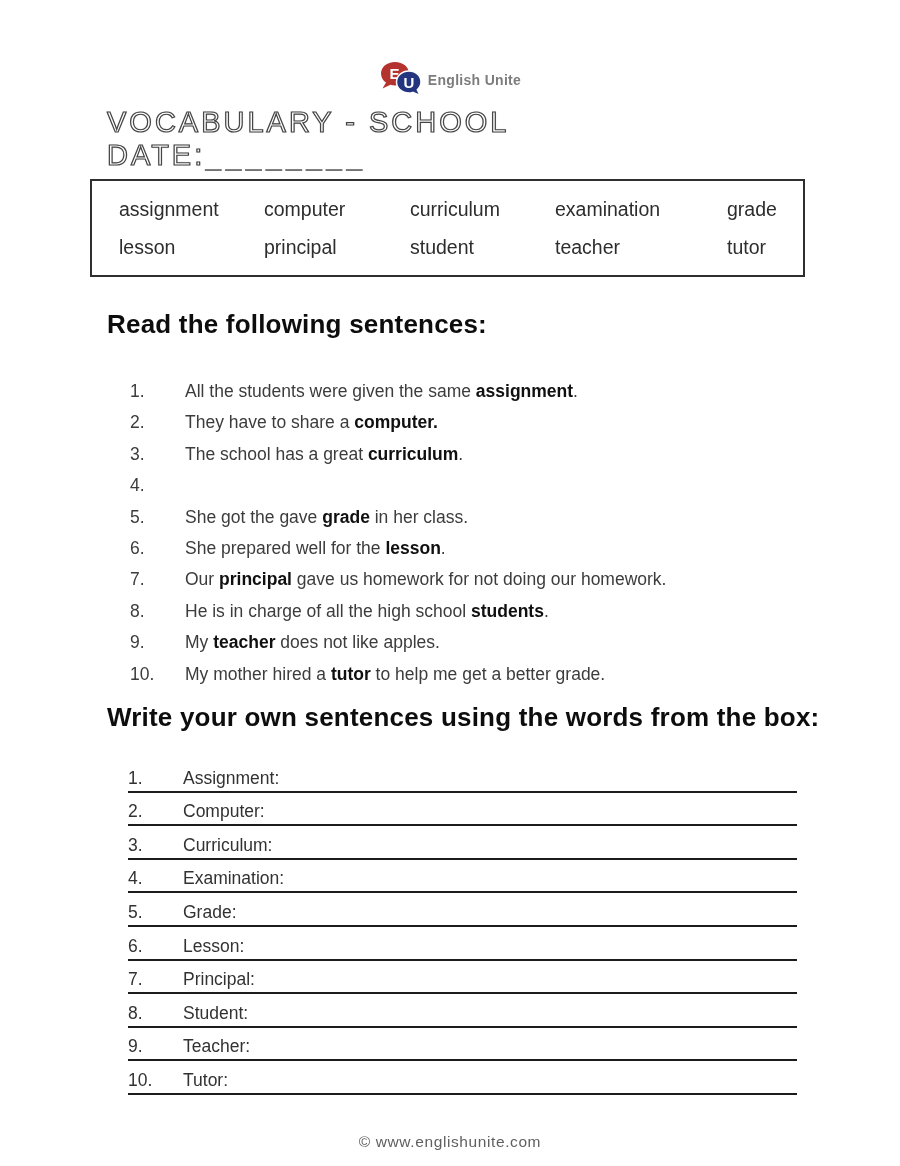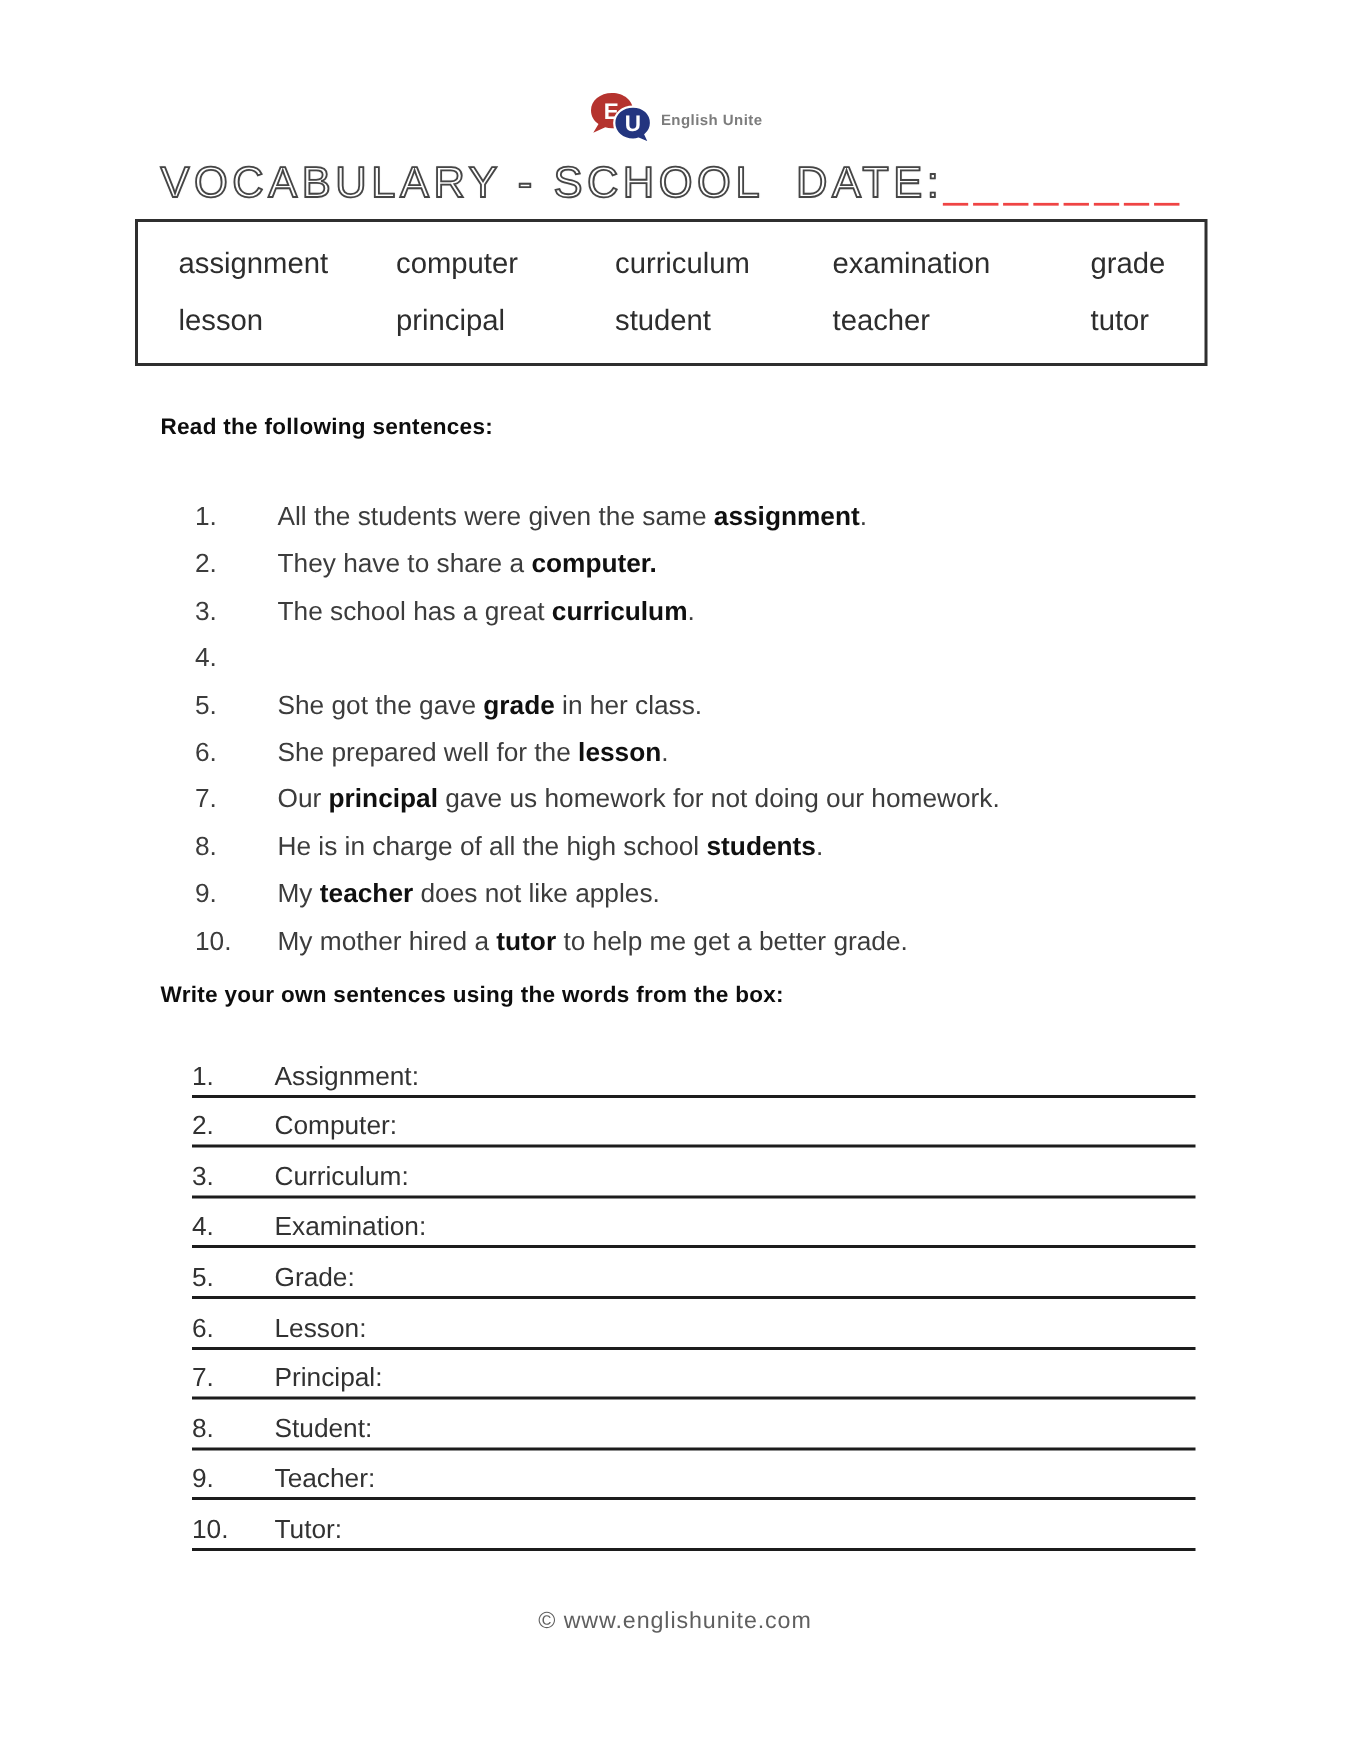--- a/index.html
+++ b/index.html
@@ -16,46 +16,47 @@
 
   
   .logo-row {
     padding-top: 60px;
     display: flex;
     justify-content: center;
     align-items: center;
     gap: 5px;
   }
   .logo-text {
-    font-size: 10px;
+    font-size: 14px;
     font-weight: 700;
     color: #7c7c7c;
     letter-spacing: 0.3px;
   }
 
   
   .title-row {
     margin-top: 6px;
     padding: 0 110px 0 107px;
     display: flex;
     justify-content: space-between;
     align-items: baseline;
+    flex-direction: column;
   }
   .outline-text {
     font-size: 29px;
     font-weight: 500;
     letter-spacing: 3px;
     color: #ffffff;
     -webkit-text-stroke: 1.2px #454545;
     text-shadow: 0 0 1px #454545;
   }
   .date-group { white-space: nowrap; }
   .date-blank {
     font-size: 29px;
-    color: #ef4444;
+    color: #737373;
     letter-spacing: 4px;
     font-weight: 400;
   }
 
   
   .word-box {
     margin: 7px 95px 0 90px;
     border: 2px solid #2f2f2f;
     padding: 9px 0 9px 27px;
   }
@@ -63,21 +64,21 @@
     display: grid;
     grid-template-columns: 145px 146px 145px 172px auto;
     line-height: 38px;
     font-size: 19.5px;
     color: #2d2d2d;
   }
 
   
   .section-heading {
     margin: 32px 0 0 107px;
-    font-size: 15px;
+    font-size: 26px;
     font-weight: 700;
     color: #0d0d0d;
     letter-spacing: 0.2px;
   }
   .section-heading.write { margin-top: 12px; }
 
   
   .sentence-list { margin: 36px 0 0 130px; }
   .sent-row {
     display: flex;

